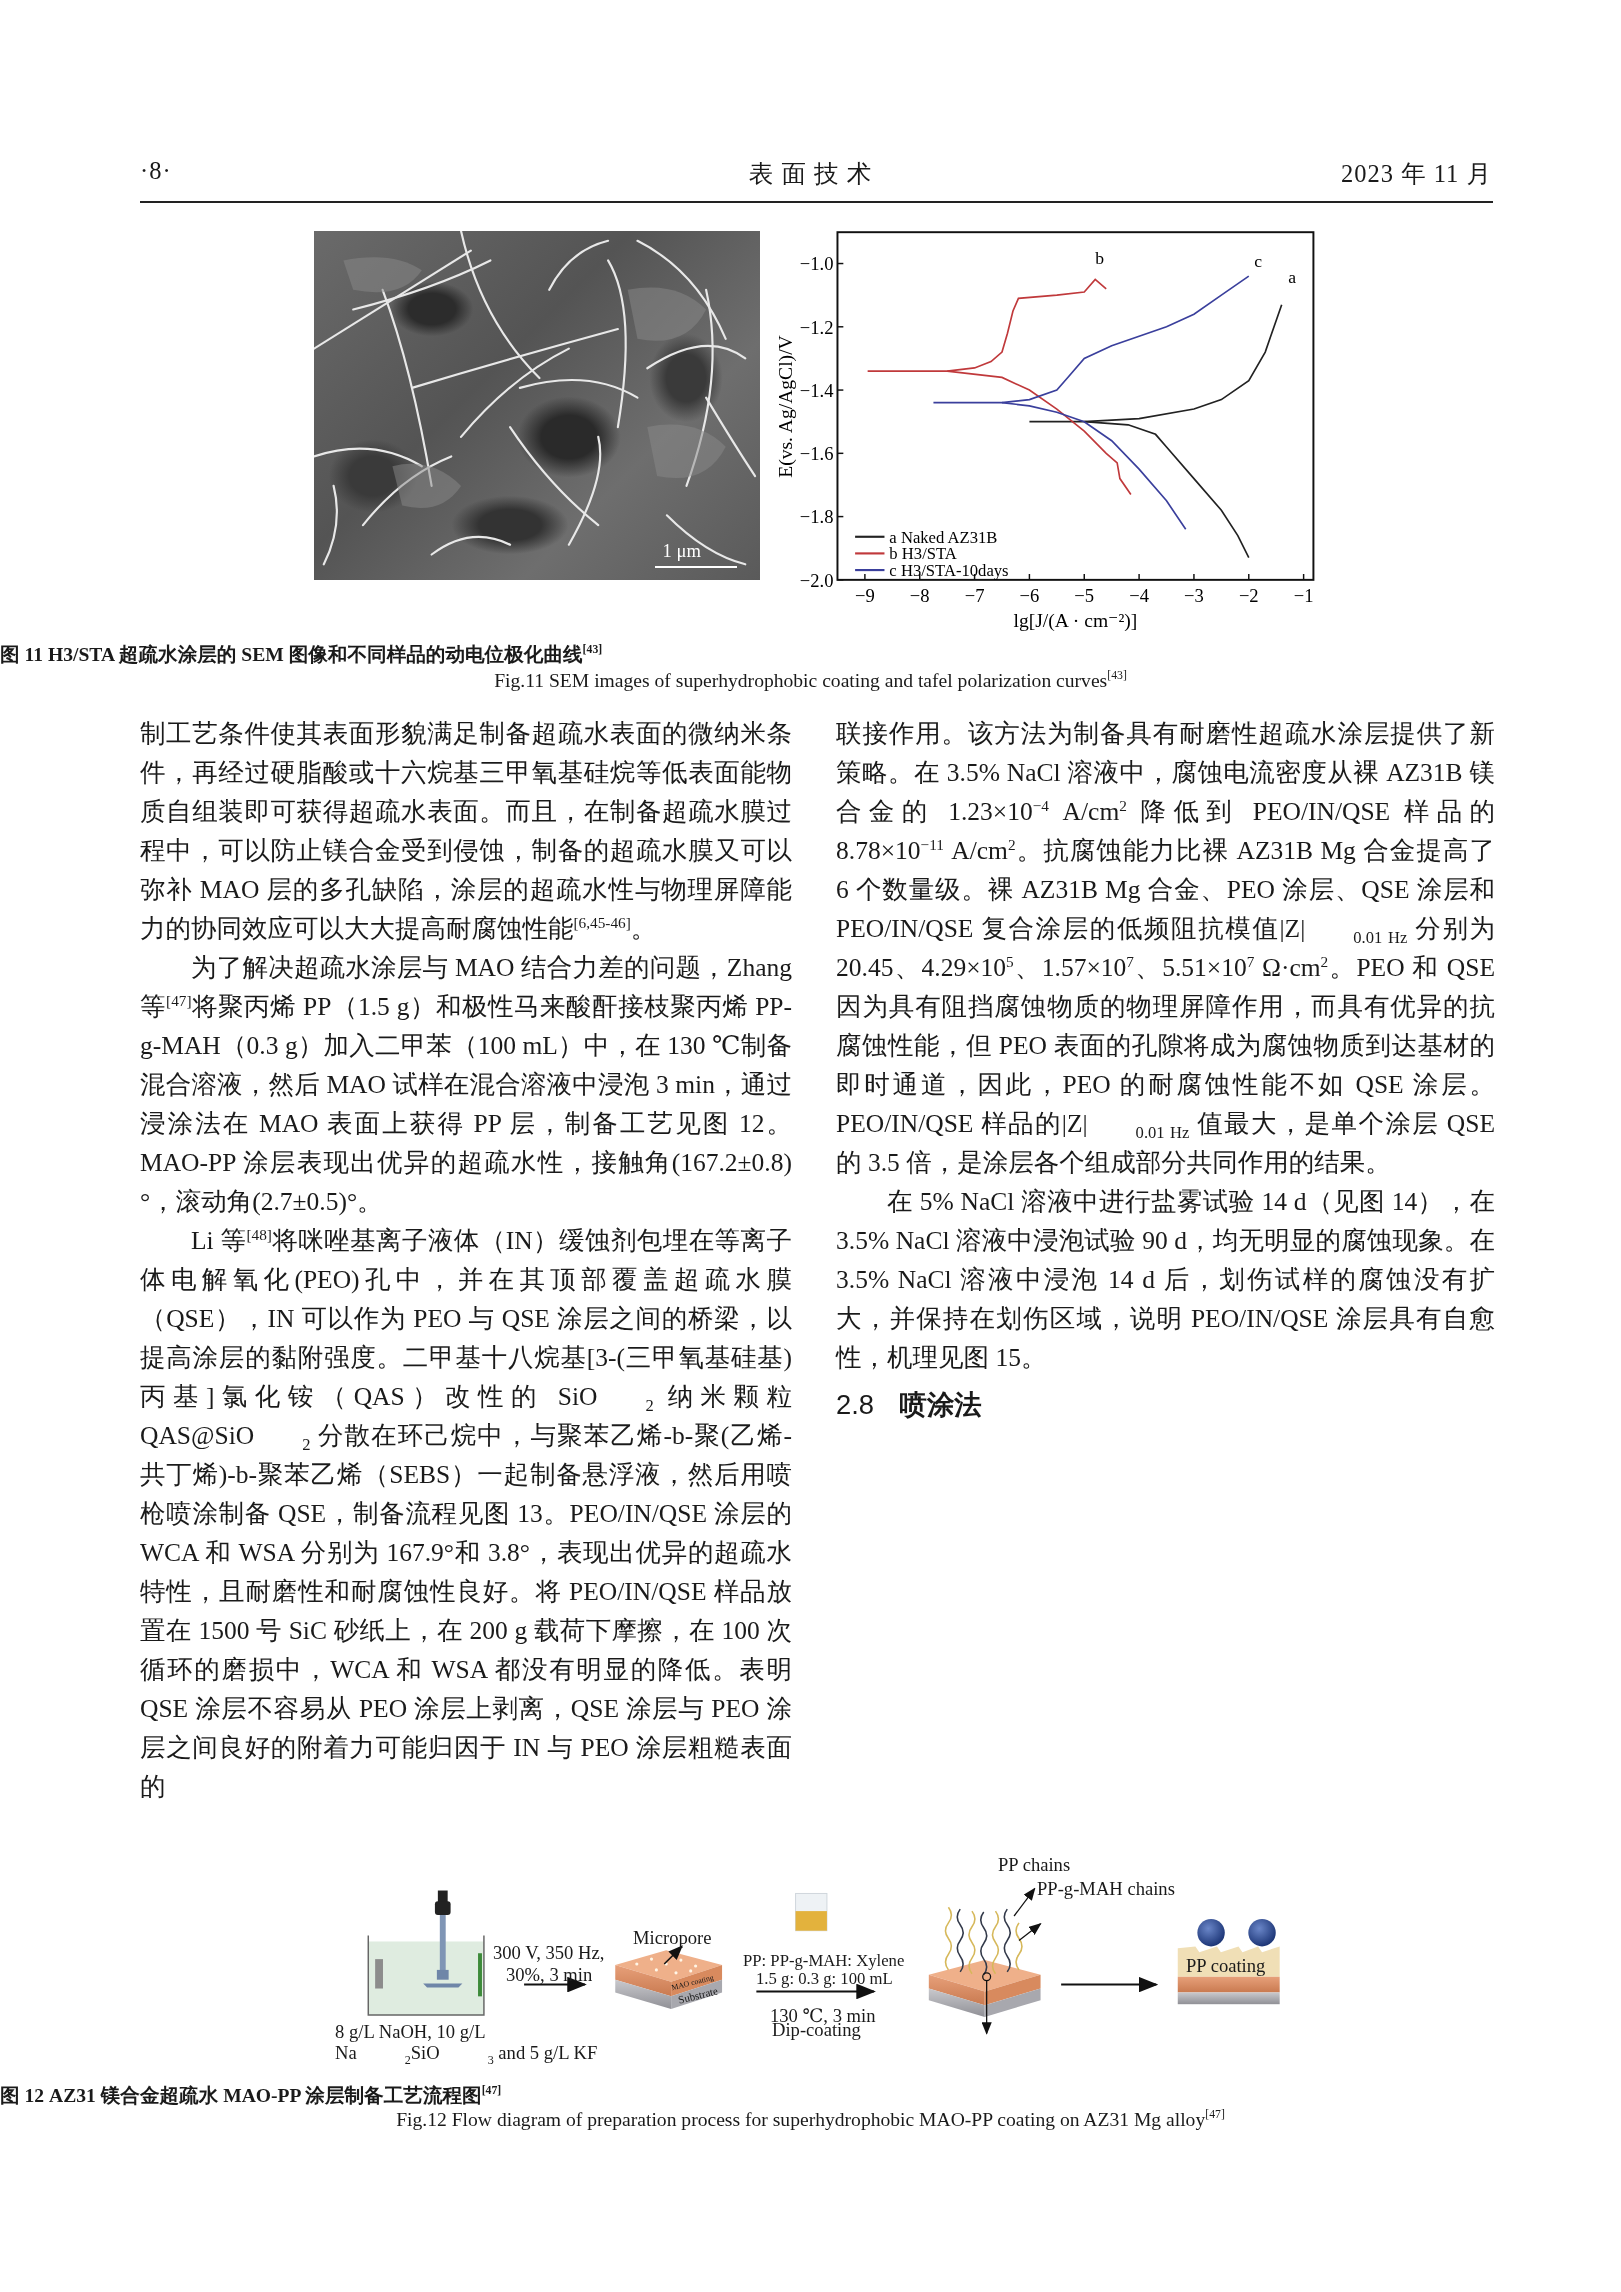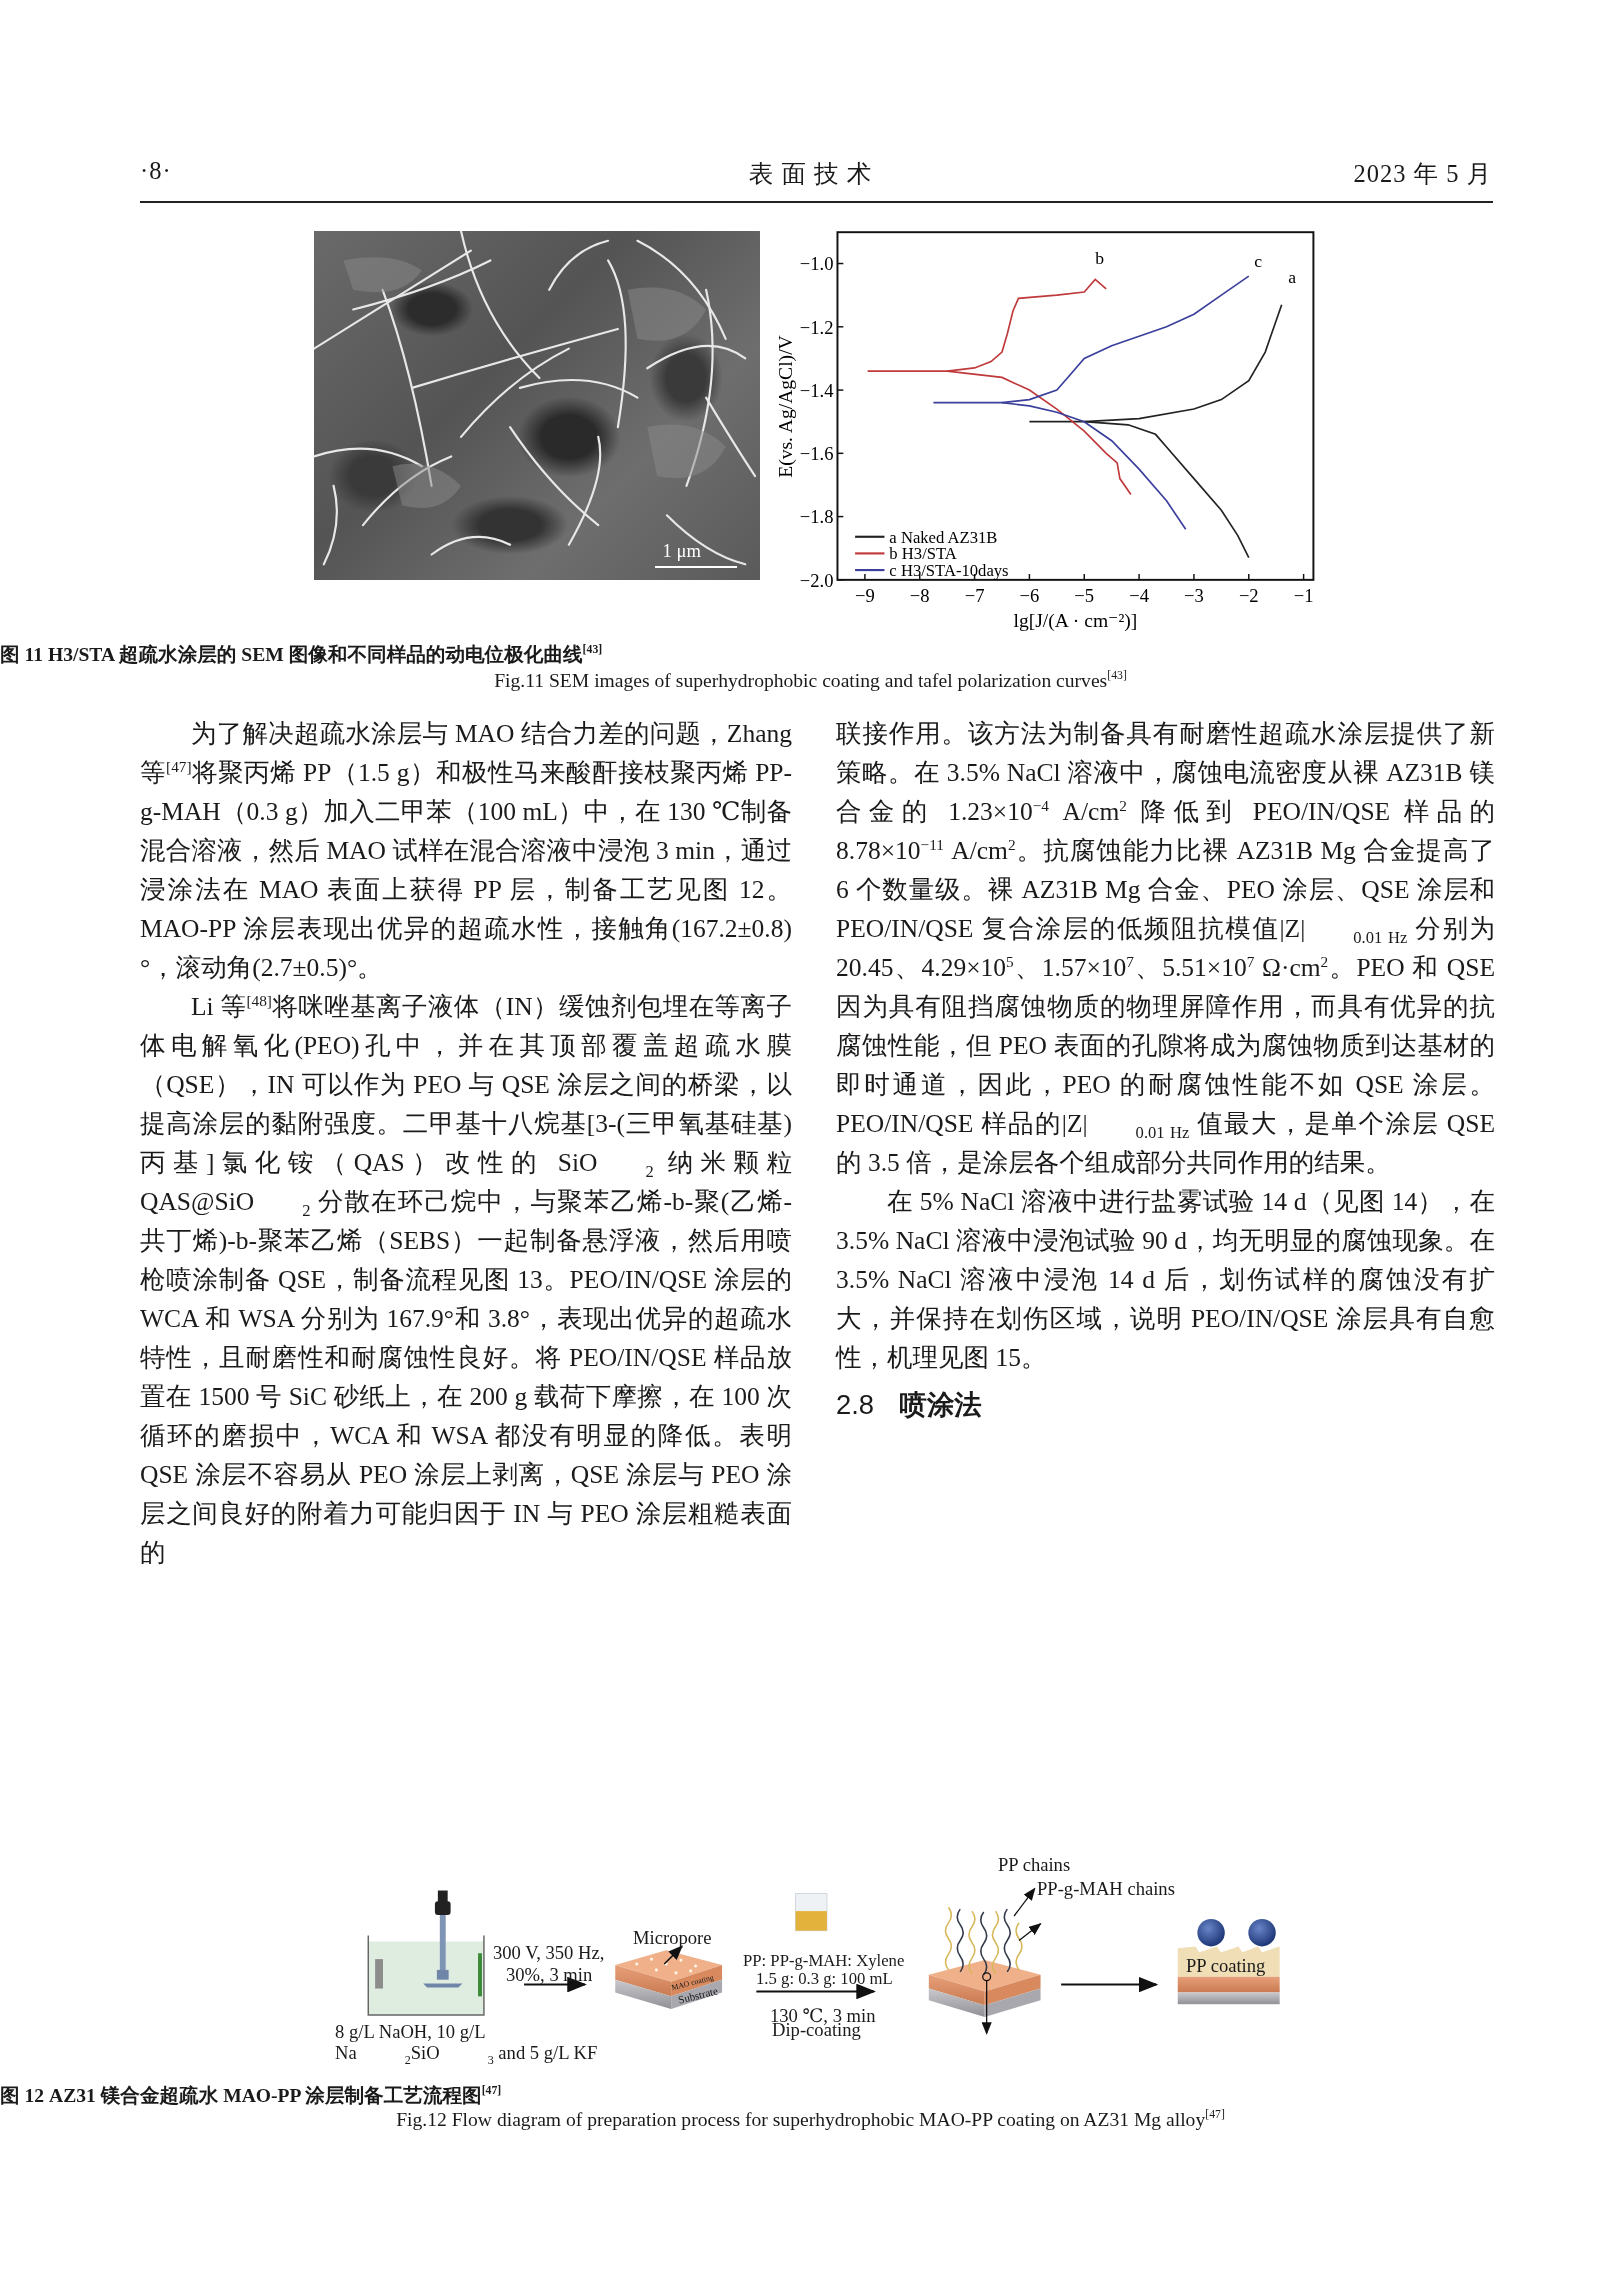--- a/index.html
+++ b/index.html
@@ -37,21 +37,21 @@
   .h2{font-family:"Liberation Sans","DejaVu Sans",sans-serif;font-size:27.4px;font-weight:bold;margin:7.8px 0 5.9px;}
   .h2 .num{margin-right:25.5px;font-weight:normal;}
   .fig12{left:333px;top:1862px;width:980px;height:206px;}
   .fig12 .t{position:absolute;font-size:18.6px;line-height:21.6px;white-space:nowrap;}
 </style>
 </head>
 <body>
 
 <div class="abs hdr" style="left:140px;">·8·</div>
 <div class="abs hdr" style="left:0;width:1621px;text-align:center;">表  面  技  术</div>
-<div class="abs hdr" style="right:129px;">2023 年 5 月</div>
+<div class="abs hdr" style="right:129px;">2023 年 11 月</div>
 <div class="abs hdr-rule"></div>
 
 <div class="abs sem">
   <svg width="446" height="349" viewBox="0 0 455 356">
     <g fill="none" stroke="#e8e8e8" stroke-width="2.2" stroke-linecap="round">
       <path d="M0 120 Q80 70 160 20"></path>
       <path d="M40 80 Q120 60 180 30"></path>
       <path d="M70 60 Q100 140 120 260"></path>
       <path d="M150 0 Q170 90 230 150"></path>
       <path d="M100 160 Q200 130 310 100"></path>
@@ -145,20 +145,21 @@
 </svg>
 
 <div class="abs cap cap-cn" style="top:641px;">
   <span>图 11   H3/STA 超疏水涂层的 SEM 图像和不同样品的动电位极化曲线</span><sup>[43]</sup>
 </div>
 <div class="abs cap cap-en" style="top:670px;">
   <span>Fig.11 SEM images of superhydrophobic coating and tafel polarization curves</span><sup>[43]</sup>
 </div>
 
 <div class="abs col colL body">
+  <p><span>制工艺条件使其表面形貌满足制备超疏水表面的微纳米条件，再经过硬脂酸或十六烷基三甲氧基硅烷等低表面能物质自组装即可获得超疏水表面。而且，在制备超疏水膜过程中，可以防止镁合金受到侵蚀，制备的超疏水膜又可以弥补 MAO 层的多孔缺陷，涂层的超疏水性与物理屏障能力的协同效应可以大大提高耐腐蚀性能</span><sup>[6,45-46]</sup><span>。</span></p>
   <p class="ind"><span>为了解决超疏水涂层与 MAO 结合力差的问题，Zhang 等</span><sup>[47]</sup><span>将聚丙烯 PP（1.5 g）和极性马来酸酐接枝聚丙烯 PP-g-MAH（0.3 g）加入二甲苯（100 mL）中，在 130 ℃制备混合溶液，然后 MAO 试样在混合溶液中浸泡 3 min，通过浸涂法在 MAO 表面上获得 PP 层，制备工艺见图 12。MAO-PP 涂层表现出优异的超疏水性，接触角(167.2±0.8)°，滚动角(2.7±0.5)°。</span></p>
   <p class="ind"><span>Li 等</span><sup>[48]</sup><span>将咪唑基离子液体（IN）缓蚀剂包埋在等离子体电解氧化(PEO)孔中，并在其顶部覆盖超疏水膜（QSE），IN 可以作为 PEO 与 QSE 涂层之间的桥梁，以提高涂层的黏附强度。二甲基十八烷基[3-(三甲氧基硅基)丙基]氯化铵（QAS）改性的 SiO</span><sub>2</sub><span> 纳米颗粒 QAS@SiO</span><sub>2</sub><span> 分散在环己烷中，与聚苯乙烯-b-聚(乙烯-共丁烯)-b-聚苯乙烯（SEBS）一起制备悬浮液，然后用喷枪喷涂制备 QSE，制备流程见图 13。PEO/IN/QSE 涂层的 WCA 和 WSA 分别为 167.9°和 3.8°，表现出优异的超疏水特性，且耐磨性和耐腐蚀性良好。将 PEO/IN/QSE 样品放置在 1500 号 SiC 砂纸上，在 200 g 载荷下摩擦，在 100 次循环的磨损中，WCA 和 WSA 都没有明显的降低。表明 QSE 涂层不容易从 PEO 涂层上剥离，QSE 涂层与 PEO 涂层之间良好的附着力可能归因于 IN 与 PEO 涂层粗糙表面的</span></p>
 </div>
 
 <div class="abs col colR body">
   <p><span>联接作用。该方法为制备具有耐磨性超疏水涂层提供了新策略。在 3.5% NaCl 溶液中，腐蚀电流密度从裸 AZ31B 镁合金的 1.23×10</span><sup>−4</sup><span> A/cm</span><sup>2</sup><span> 降低到 PEO/IN/QSE 样品的 8.78×10</span><sup>−11</sup><span> A/cm</span><sup>2</sup><span>。抗腐蚀能力比裸 AZ31B Mg 合金提高了 6 个数量级。裸 AZ31B Mg 合金、PEO 涂层、QSE 涂层和 PEO/IN/QSE 复合涂层的低频阻抗模值|Z|</span><sub>0.01 Hz</sub><span> 分别为 20.45、4.29×10</span><sup>5</sup><span>、1.57×10</span><sup>7</sup><span>、5.51×10</span><sup>7</sup><span> Ω·cm</span><sup>2</sup><span>。PEO 和 QSE 因为具有阻挡腐蚀物质的物理屏障作用，而具有优异的抗腐蚀性能，但 PEO 表面的孔隙将成为腐蚀物质到达基材的即时通道，因此，PEO 的耐腐蚀性能不如 QSE 涂层。PEO/IN/QSE 样品的|Z|</span><sub>0.01 Hz</sub><span> 值最大，是单个涂层 QSE 的 3.5 倍，是涂层各个组成部分共同作用的结果。</span></p>
   <p class="ind">在 5% NaCl 溶液中进行盐雾试验 14 d（见图 14），在 3.5% NaCl 溶液中浸泡试验 90 d，均无明显的腐蚀现象。在 3.5% NaCl 溶液中浸泡 14 d 后，划伤试样的腐蚀没有扩大，并保持在划伤区域，说明 PEO/IN/QSE 涂层具有自愈性，机理见图 15。</p>
   <div class="h2"><span class="num">2.8</span><span>喷涂法</span></div>
 </div>
 

